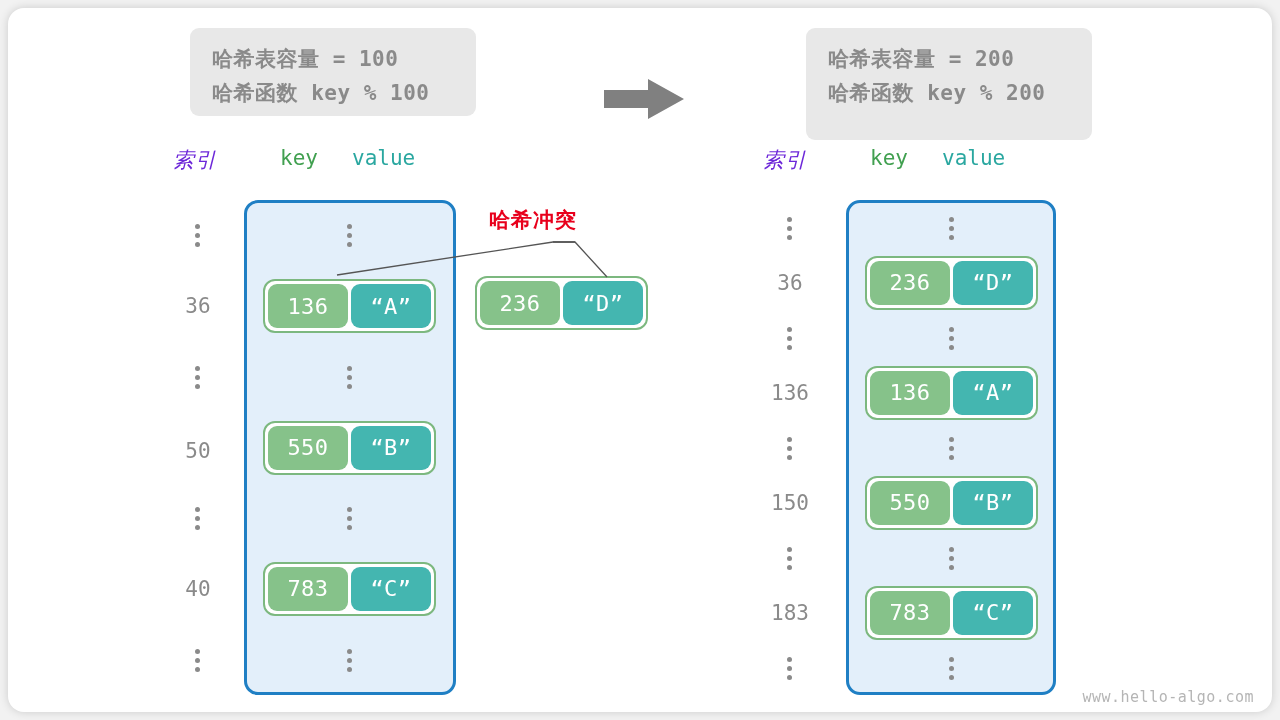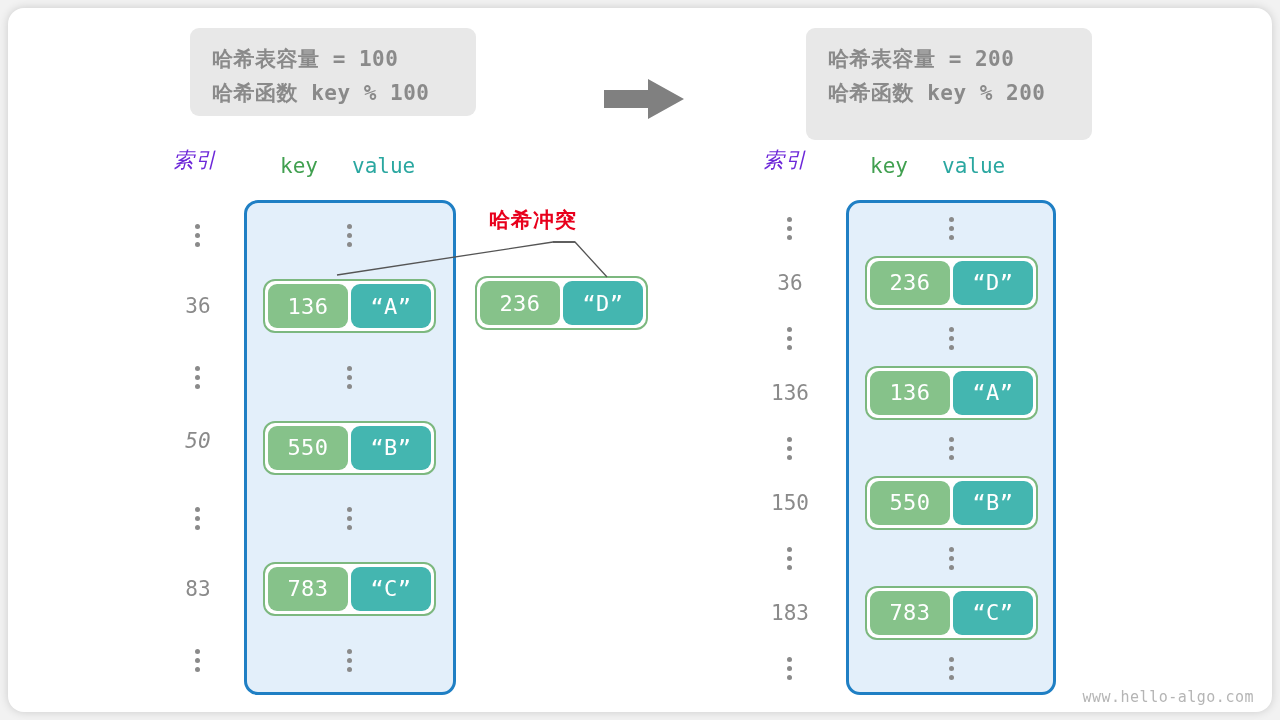--- a/index.html
+++ b/index.html
@@ -86,21 +86,20 @@
     color: #6d28d9;
     letter-spacing: 1px;
     white-space: pre;
     font-style: italic;
   }
   .hdr-kv {
     position: absolute;
     font-family: "DejaVu Sans Mono", "Liberation Mono", monospace;
     font-size: 21px;
     white-space: pre;
-    margin-top: 8px;
   }
   .hdr-key   { color: #41a050; }
   .hdr-value { color: #2aa7a0; }
 
   
   .bucket {
     position: absolute;
     background: #e3effa;
     border: 3px solid #1f7fc4;
     border-radius: 14px;
@@ -229,27 +228,27 @@
         <i></i>
         <i></i>
         <i></i>
       </div>
       <div class="index-cell" style="left: 0px; top: 95.0714px;">36</div>
       <div class="vdots" style="left: 35px; top: 165.786px;">
         <i></i>
         <i></i>
         <i></i>
       </div>
-      <div class="index-cell" style="left: 0px; top: 230px; font-style: italic;">50</div>
+      <div class="index-cell" style="left: 0px; top: 240px;">50</div>
       <div class="vdots" style="left: 35px; top: 307.214px;">
         <i></i>
         <i></i>
         <i></i>
       </div>
-      <div class="index-cell" style="left: 0px; top: 377.929px;">83</div>
+      <div class="index-cell" style="left: 0px; top: 377.929px;">40</div>
       <div class="vdots" style="left: 35px; top: 448.643px;">
         <i></i>
         <i></i>
         <i></i>
       </div>
     </div>
   <div id="left-rows">
       <div class="vdots" style="left: 346.5px; top: 224.357px;">
         <i></i>
         <i></i>

